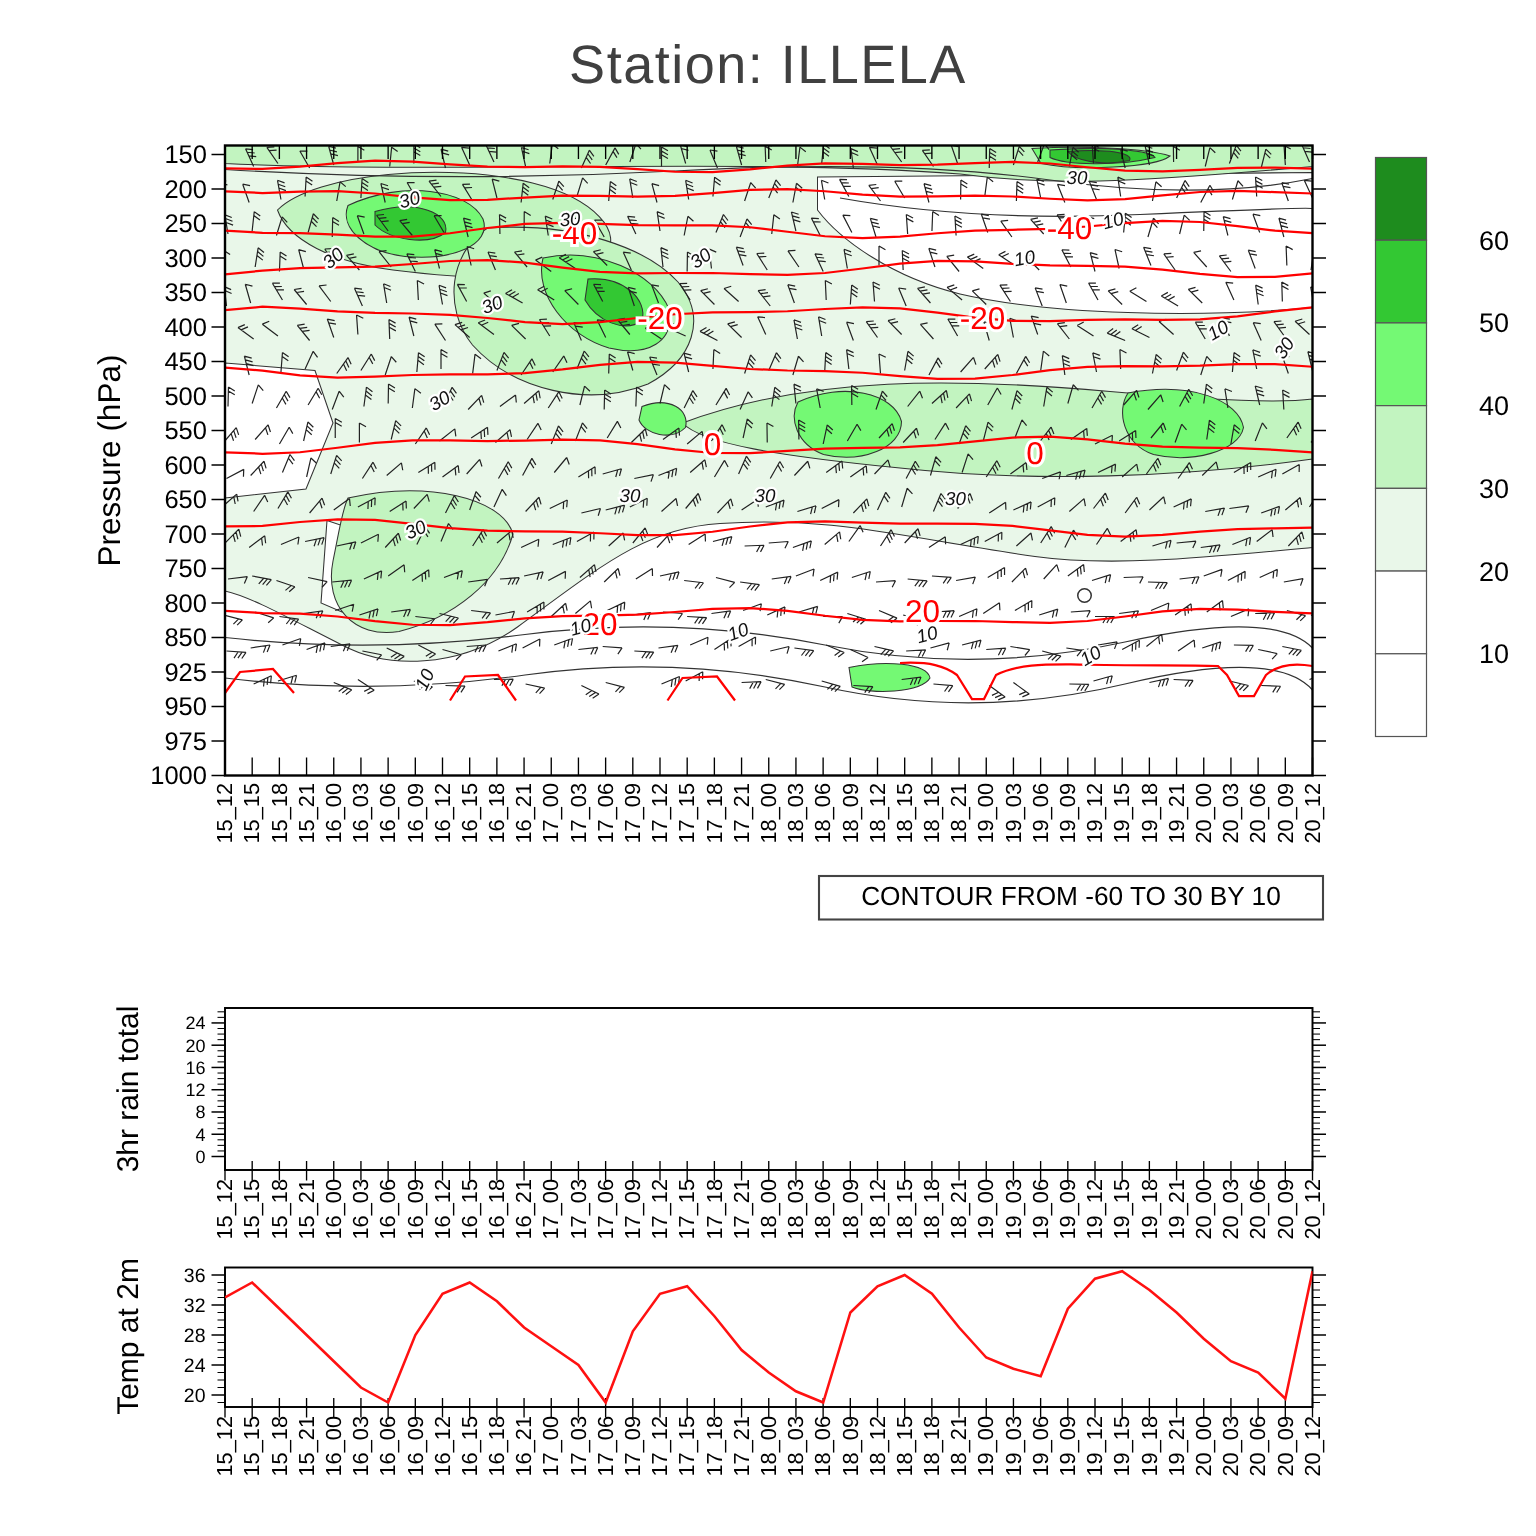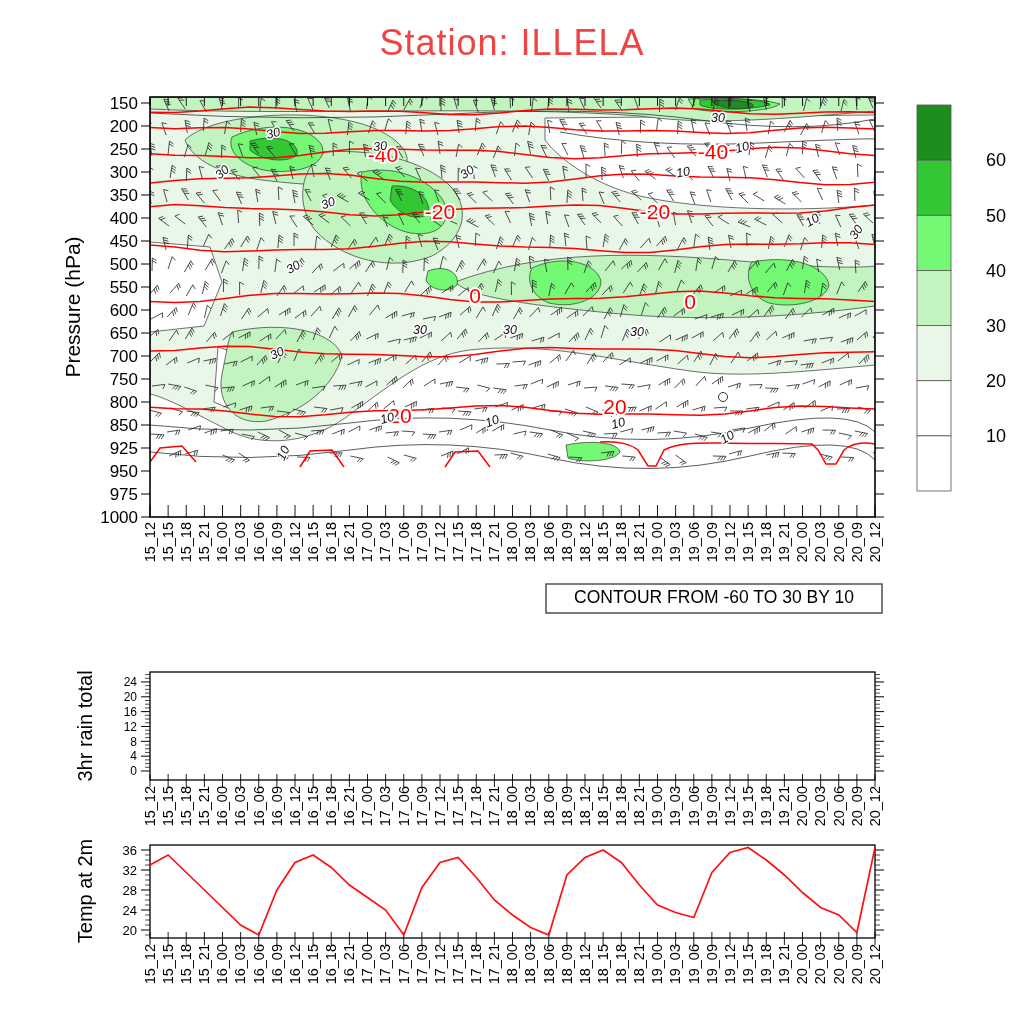--- a/index.html
+++ b/index.html
@@ -1,19 +1,19 @@
 <!DOCTYPE html>
 <html><head>
 <meta charset="utf-8">
 <style>
   html,body{margin:0;padding:0;background:#fff;}
   #stage{position:relative;width:1024px;height:1024px;background:#fff;
          font-family:"Liberation Sans", sans-serif;overflow:hidden;}
   #page-title{position:absolute;left:0;right:0;top:22px;margin:0;text-align:center;
-              font-size:36px;font-weight:400;color:#ef4444;letter-spacing:1px;}
+              font-size:36px;font-weight:400;color:#404040;letter-spacing:1px;}
   svg text{font-family:"Liberation Sans", sans-serif;fill:#000;}
   .ptick{font-size:17px;}
   .ttick{font-size:14.5px;}
   .stick{font-size:12px;}
   .stick2{font-size:13px;}
   .cbar{font-size:18px;}
   .ylab{font-size:21px;}
   .ylab2{font-size:20px;}
   .annot{font-size:17.5px;}
   .redlab{font-size:21px;fill:#ff0000;paint-order:stroke;stroke:#ffffff;stroke-width:4px;font-weight:500;}

